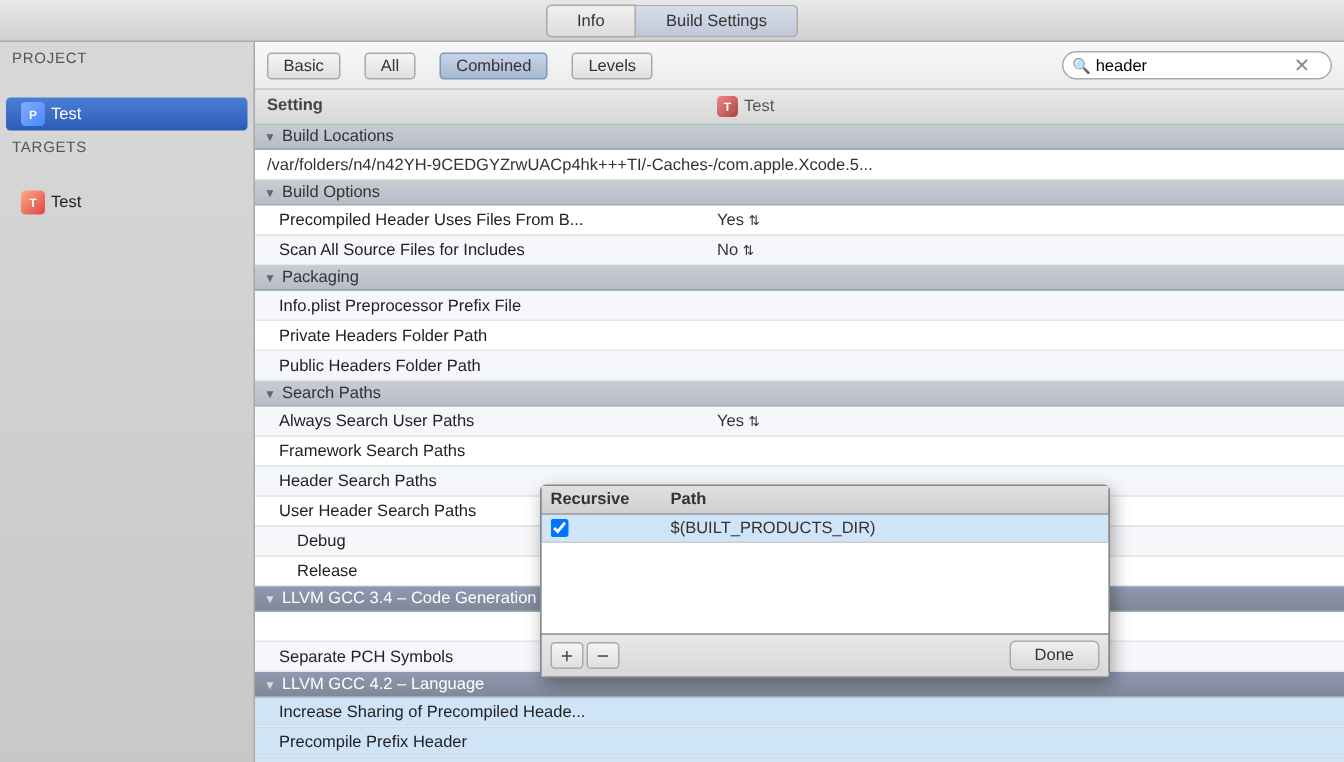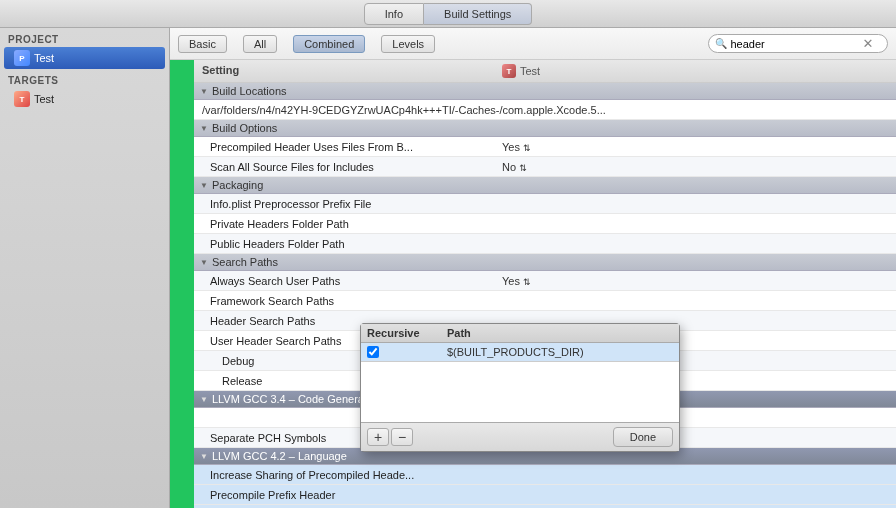--- a/index.html
+++ b/index.html
@@ -50,24 +50,24 @@
     
     .sidebar {
       width: 170px;
       background: linear-gradient(to bottom, #d8d8d8, #c8c8c8);
       border-right: 1px solid #aaa;
       flex-shrink: 0;
       overflow-y: auto;
     }
     .sidebar-section-header {
       font-size: 10px;
-      font-weight: bold;
+      font-weight: normal;
       color: #555;
       text-transform: uppercase;
-      padding: 6px 8px 2px 8px;
+      padding: 6px 8px 20px 8px;
       letter-spacing: 0.5px;
     }
     .sidebar-item {
       display: flex;
       align-items: center;
       padding: 3px 8px 3px 14px;
       cursor: pointer;
       color: #222;
       font-size: 11px;
     }
@@ -135,21 +135,20 @@
       background: transparent;
     }
     .filter-icon { color: #888; font-size: 10px; margin-right: 3px; }
     .filter-clear { color: #888; font-size: 13px; cursor: pointer; margin-left: 2px; }
 
     
     .settings-table {
       flex: 1;
       overflow-y: auto;
       background: #22c55e;
-      padding-left: 24px;
     }
     .table-header-row {
       display: flex;
       background: linear-gradient(to bottom, #e8e8e8, #d8d8d8);
       border-bottom: 1px solid #ccc;
       padding: 2px 0;
     }
     .th {
       padding: 2px 8px;
       font-size: 11px;
@@ -219,21 +218,21 @@
       color: #333;
       font-size: 11px;
     }
     .setting-value.gray { color: #888; }
 
     
     .popup-overlay {
       position: absolute;
       top: 295px;
       left: 190px;
-      width: 320px;
+      width: 380px;
       background: #404040;
       border: 1px solid #888;
       box-shadow: 2px 4px 12px rgba(0,0,0,0.35);
       border-radius: 4px;
       z-index: 100;
     }
     .popup-table-header {
       display: flex;
       background: linear-gradient(to bottom, #e0e0e0, #d0d0d0);
       border-bottom: 1px solid #aaa;

